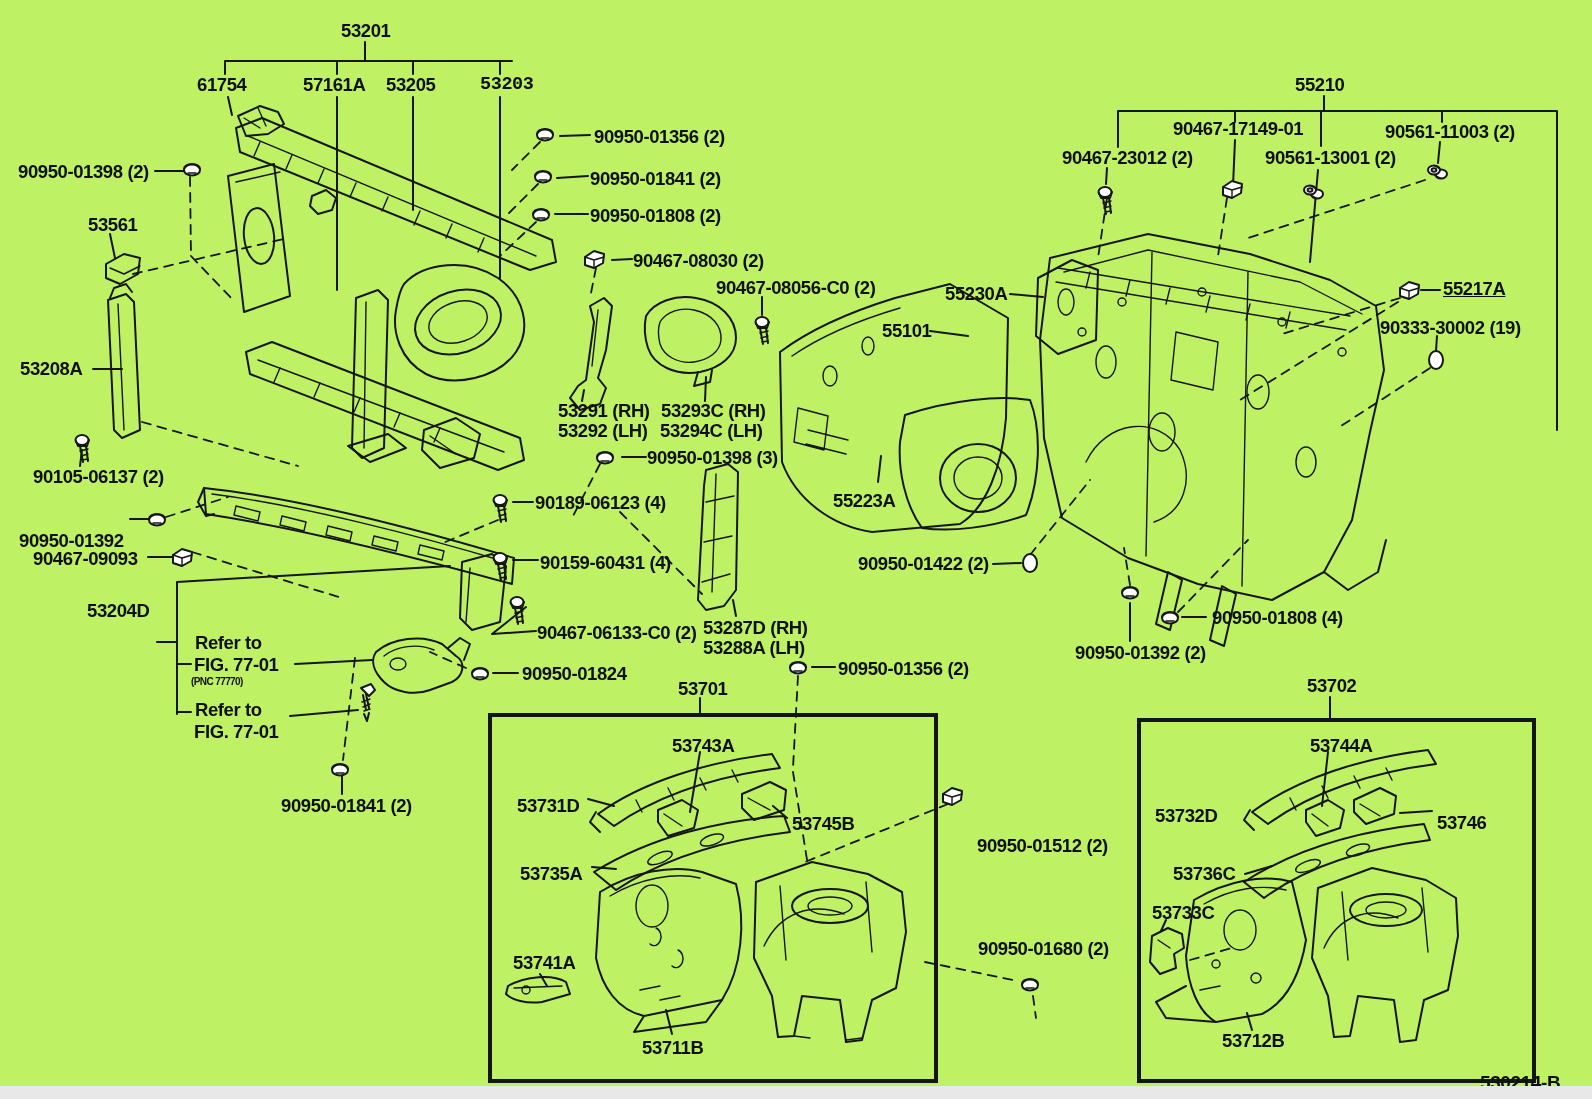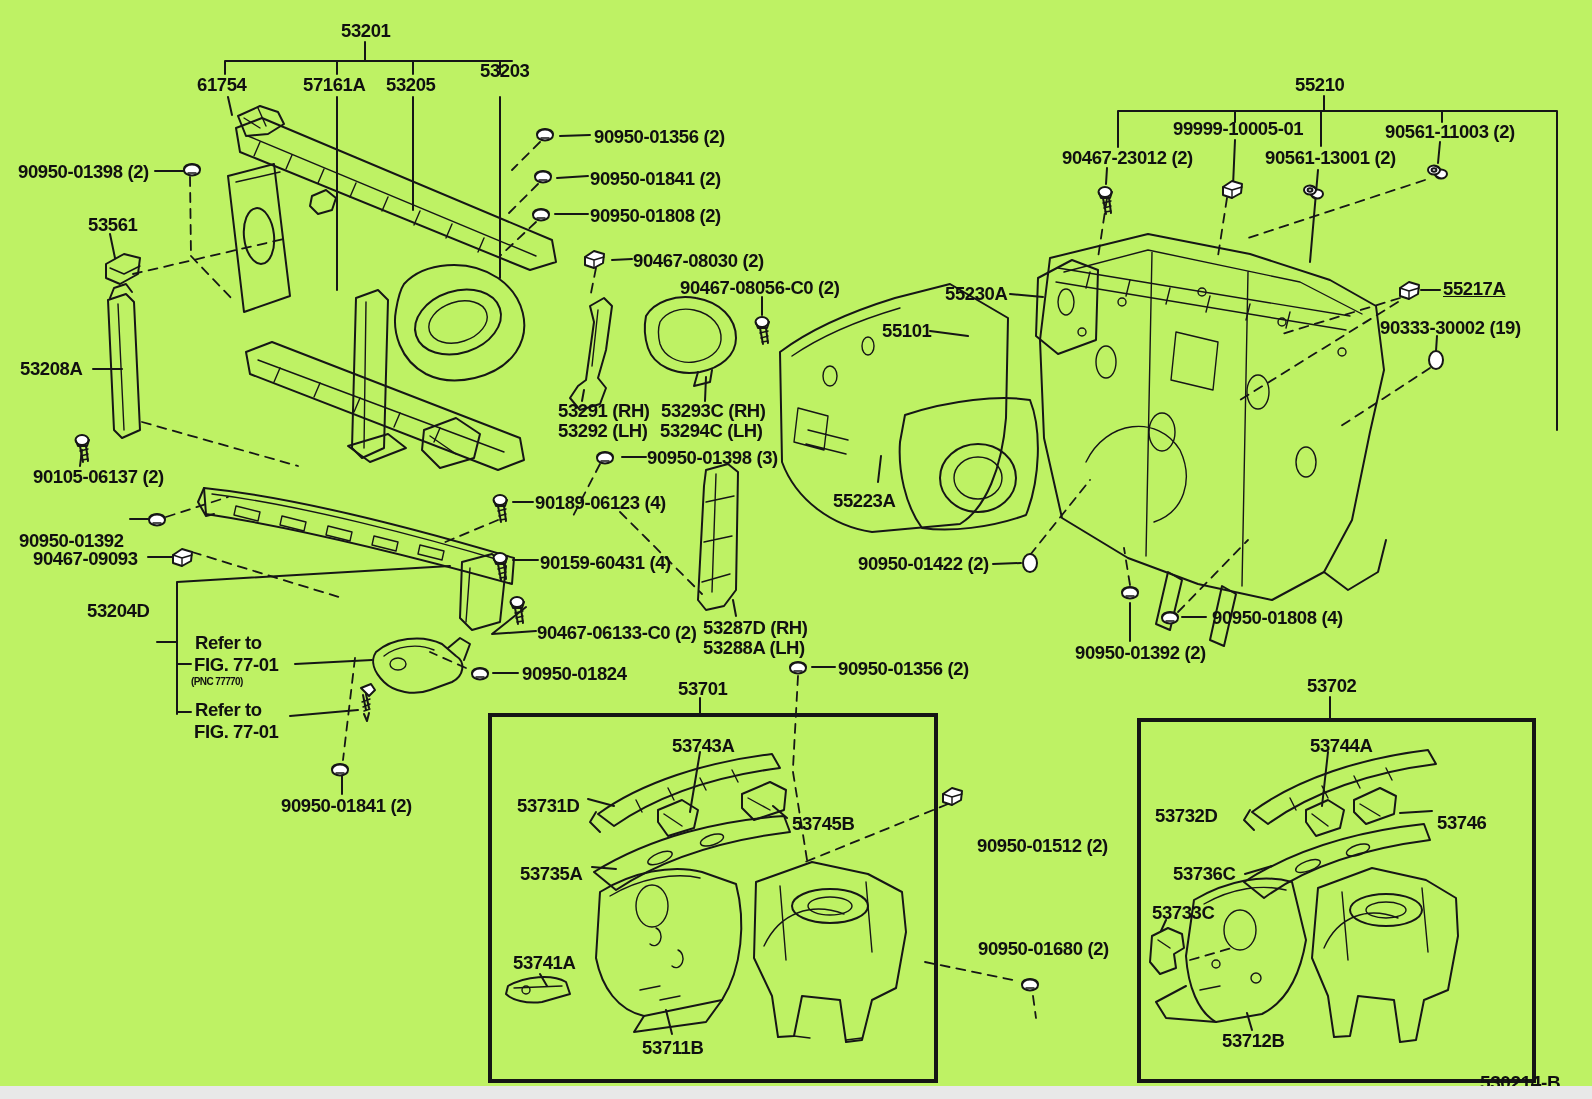--- a/index.html
+++ b/index.html
@@ -265,54 +265,54 @@
 <div>
       <div class="inset" style="left: 488px; top: 713px; width: 442px; height: 362px;"></div>
       <div class="inset" style="left: 1137px; top: 718px; width: 391px; height: 357px;"></div>
     </div>
 
 <div>
       <div class="lbl" style="left: 341px; top: 21px;">53201</div>
       <div class="lbl" style="left: 197px; top: 75px;">61754</div>
       <div class="lbl" style="left: 303px; top: 75px;">57161A</div>
       <div class="lbl" style="left: 386px; top: 75px;">53205</div>
-      <div class="lbl" style="left: 480px; top: 61px;">53203</div>
+      <div class="lbl" style="left: 480px; top: 75px; font-family: Liberation Mono, monospace;">53203</div>
       <div class="lbl" style="left: 18px; top: 162px;">90950-01398 (2)</div>
       <div class="lbl" style="left: 88px; top: 215px;">53561</div>
       <div class="lbl" style="left: 20px; top: 359px;">53208A</div>
       <div class="lbl" style="left: 33px; top: 467px;">90105-06137 (2)</div>
       <div class="lbl" style="left: 19px; top: 531px;">90950-01392</div>
       <div class="lbl" style="left: 33px; top: 549px;">90467-09093</div>
       <div class="lbl" style="left: 87px; top: 601px;">53204D</div>
       <div class="lbl" style="left: 195px; top: 633px;">Refer to</div>
       <div class="lbl" style="left: 194px; top: 655px;">FIG. 77-01</div>
       <div class="lbl small" style="left: 191px; top: 677px;">(PNC 77770)</div>
       <div class="lbl" style="left: 195px; top: 700px;">Refer to</div>
       <div class="lbl" style="left: 194px; top: 722px;">FIG. 77-01</div>
       <div class="lbl" style="left: 281px; top: 796px;">90950-01841 (2)</div>
       <div class="lbl" style="left: 594px; top: 127px;">90950-01356 (2)</div>
       <div class="lbl" style="left: 590px; top: 169px;">90950-01841 (2)</div>
       <div class="lbl" style="left: 590px; top: 206px;">90950-01808 (2)</div>
       <div class="lbl" style="left: 633px; top: 251px;">90467-08030 (2)</div>
-      <div class="lbl" style="left: 680px; top: 278px; text-align: center;">90467-08056-C0 (2)</div>
+      <div class="lbl" style="left: 716px; top: 278px; text-align: center;">90467-08056-C0 (2)</div>
       <div class="lbl" style="left: 558px; top: 401px;">53291 (RH)</div>
       <div class="lbl" style="left: 558px; top: 421px;">53292 (LH)</div>
       <div class="lbl" style="left: 661px; top: 401px;">53293C (RH)</div>
       <div class="lbl" style="left: 660px; top: 421px;">53294C (LH)</div>
       <div class="lbl" style="left: 647px; top: 448px;">90950-01398 (3)</div>
       <div class="lbl" style="left: 535px; top: 493px;">90189-06123 (4)</div>
       <div class="lbl" style="left: 540px; top: 553px;">90159-60431 (4)</div>
       <div class="lbl" style="left: 537px; top: 623px;">90467-06133-C0 (2)</div>
       <div class="lbl" style="left: 703px; top: 618px;">53287D (RH)</div>
       <div class="lbl" style="left: 703px; top: 638px;">53288A (LH)</div>
       <div class="lbl" style="left: 522px; top: 664px;">90950-01824</div>
       <div class="lbl" style="left: 678px; top: 679px;">53701</div>
       <div class="lbl" style="left: 838px; top: 659px;">90950-01356 (2)</div>
       <div class="lbl" style="left: 1295px; top: 75px;">55210</div>
-      <div class="lbl" style="left: 1173px; top: 119px;">99999-10005-01</div>
+      <div class="lbl" style="left: 1173px; top: 119px;">90467-17149-01</div>
       <div class="lbl" style="left: 1385px; top: 122px;">90561-11003 (2)</div>
       <div class="lbl" style="left: 1062px; top: 148px;">90467-23012 (2)</div>
       <div class="lbl" style="left: 1265px; top: 148px;">90561-13001 (2)</div>
       <div class="lbl" style="left: 945px; top: 284px;">55230A</div>
       <div class="lbl" style="left: 882px; top: 321px;">55101</div>
       <div class="lbl" style="left: 1443px; top: 279px; text-decoration: underline;">55217A</div>
       <div class="lbl" style="left: 1380px; top: 318px;">90333-30002 (19)</div>
       <div class="lbl" style="left: 833px; top: 491px;">55223A</div>
       <div class="lbl" style="left: 858px; top: 554px;">90950-01422 (2)</div>
       <div class="lbl" style="left: 1212px; top: 608px;">90950-01808 (4)</div>

